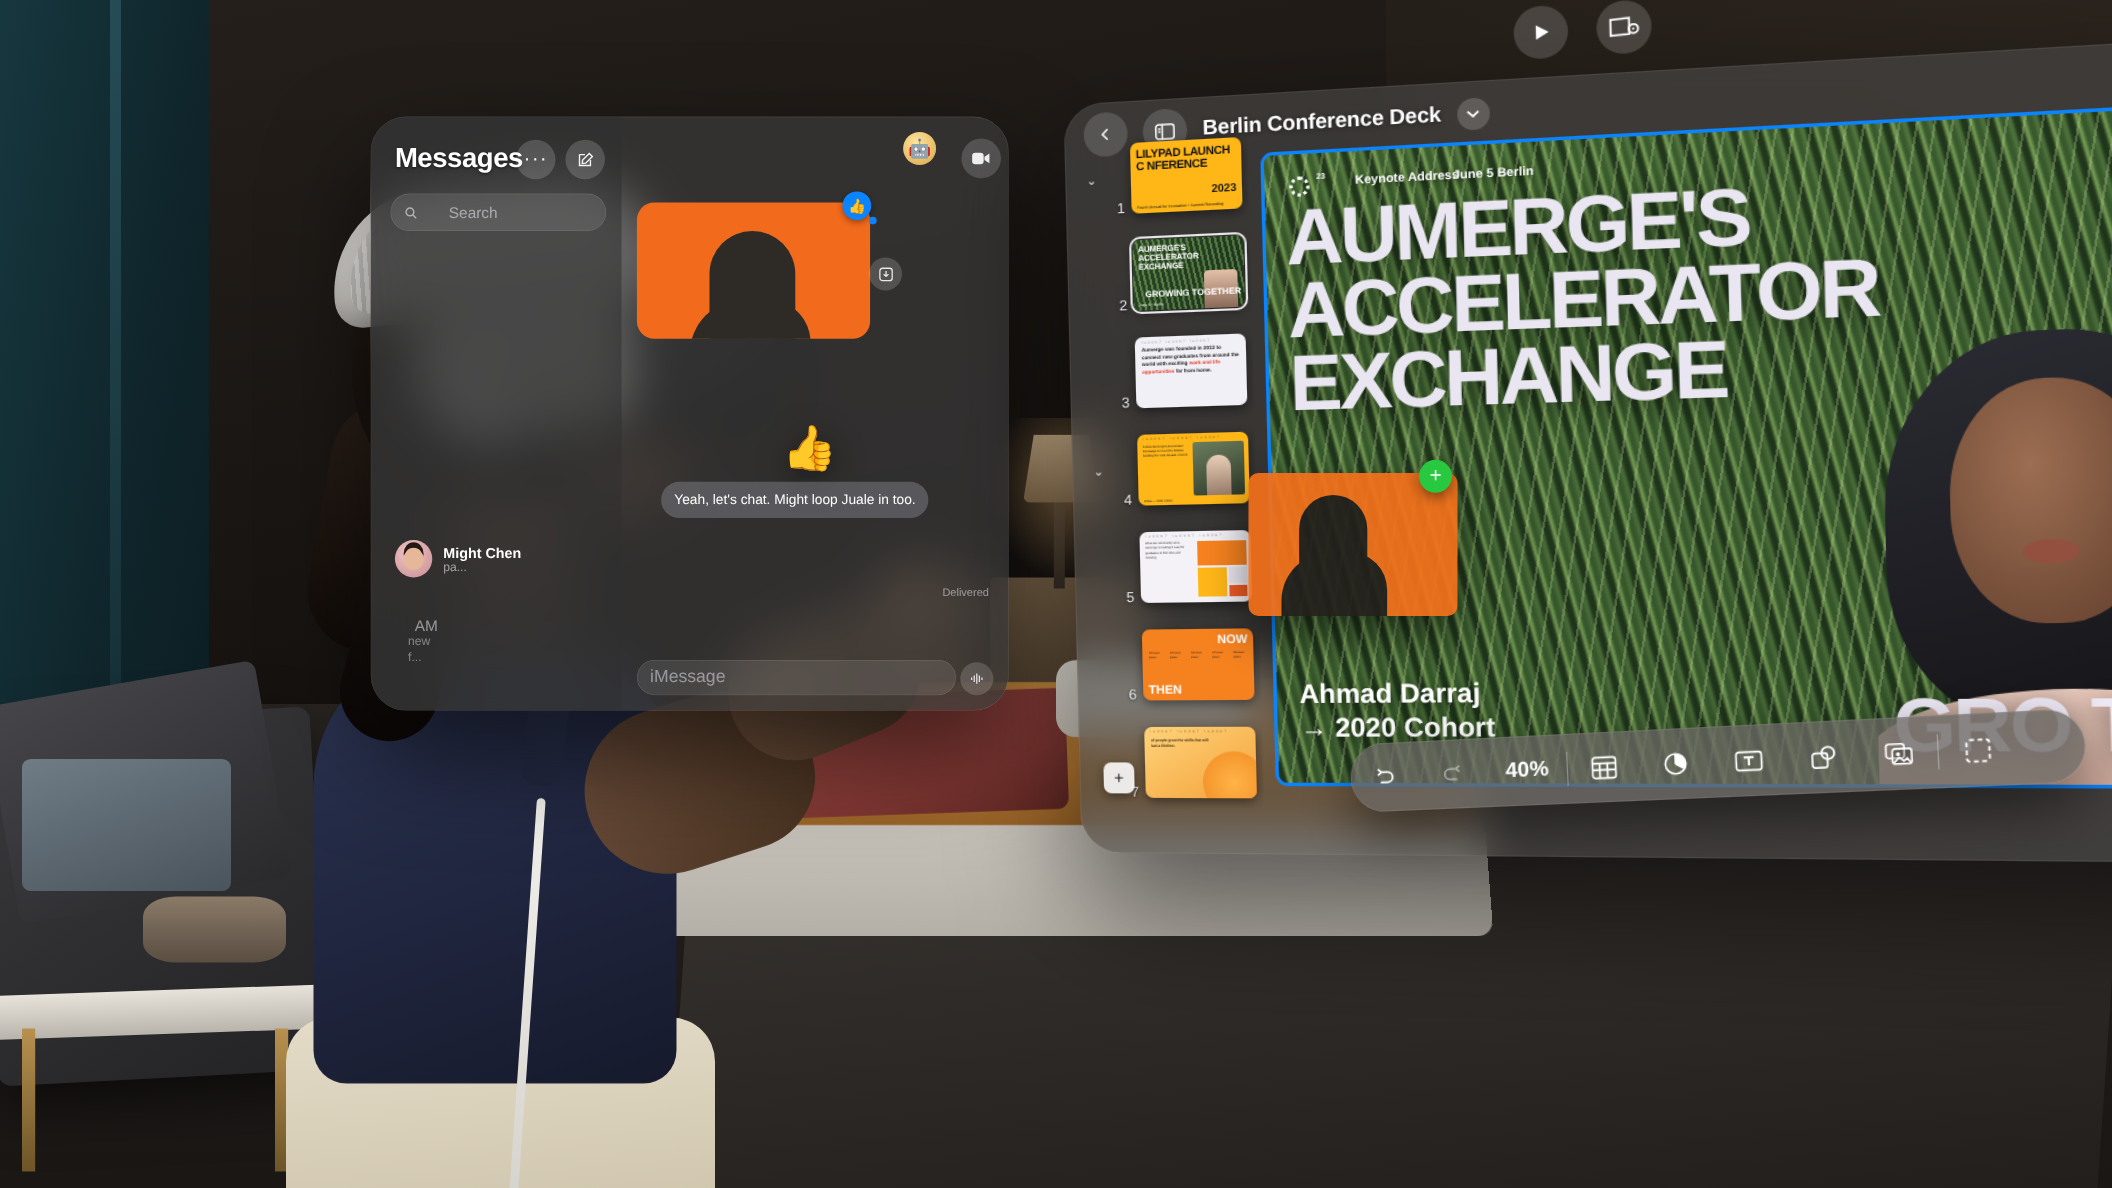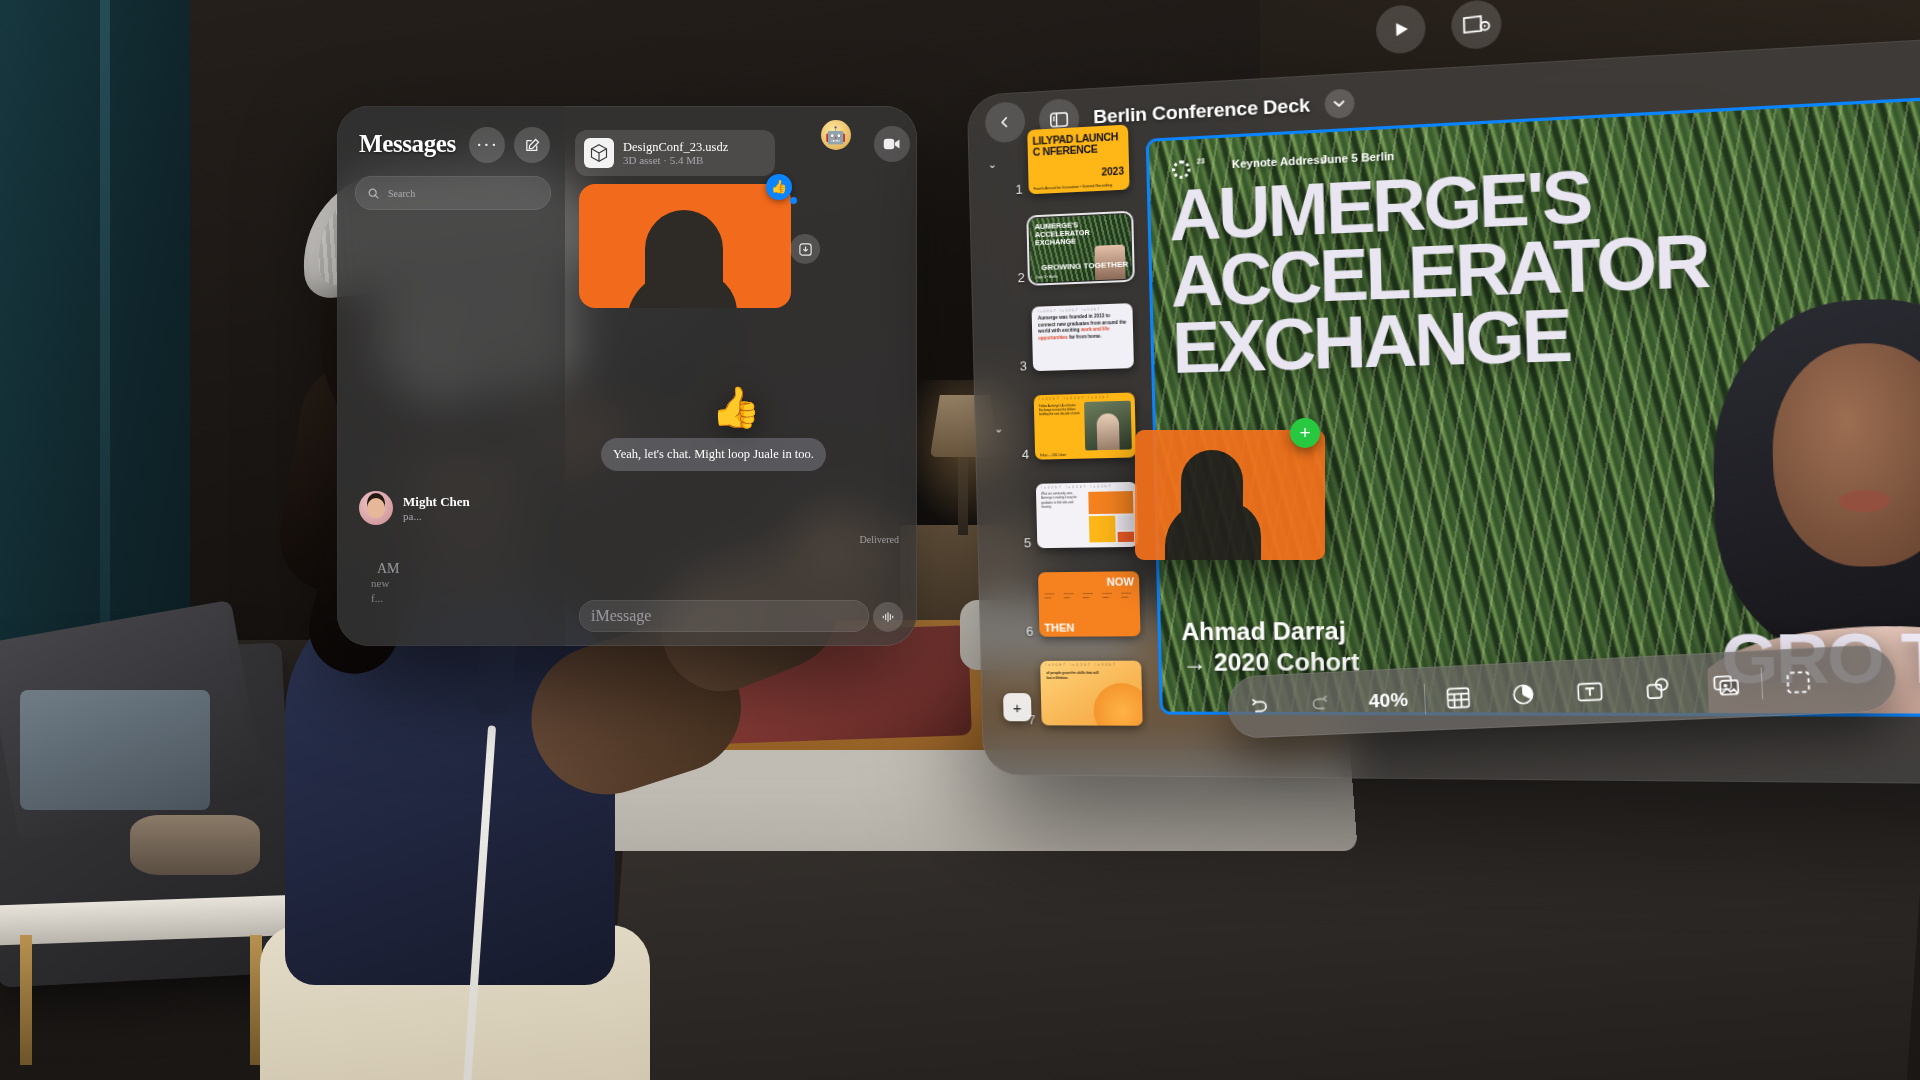--- a/index.html
+++ b/index.html
@@ -124,34 +124,34 @@
   .fist{position:absolute;left:560px;top:345px;width:100px;height:100px;
     background:radial-gradient(circle at 35% 30%,#7d5c44,#4b3524);border-radius:42%;}
 
   
   .glass{backdrop-filter:blur(22px);-webkit-backdrop-filter:blur(22px);}
 
   
   #messages-window{position:absolute;left:337px;top:106px;width:580px;height:540px;
     border-radius:32px;background:rgba(58,58,58,0.72);
     box-shadow:0 40px 90px rgba(0,0,0,.55), inset 0 0 0 .5px rgba(255,255,255,.14);
-    overflow:hidden;font-family:Liberation Serif, serif;}
+    overflow:hidden;}
   .msg-sidebar{position:absolute;left:0;top:0;width:228px;height:100%;
     background:rgba(48,48,48,.55);}
   .msg-title{color:#fff;font-size:25px;font-weight:700;letter-spacing:-.4px;
     position:absolute;left:22px;top:24px;text-shadow:0 1px 3px rgba(0,0,0,.6);}
   .circ-btn{position:absolute;width:36px;height:36px;border-radius:50%;
     background:rgba(255,255,255,.17);display:flex;align-items:center;justify-content:center;
     color:#f2f2f2;}
   #msg-more-button{left:132px;top:21px;font-size:19px;letter-spacing:1px;}
   #msg-compose-button{left:177px;top:21px;}
   .search-box{position:absolute;left:18px;top:70px;width:196px;height:34px;border-radius:18px;
     background:rgba(255,255,255,.10);display:flex;align-items:center;gap:8px;padding:0 12px;
     box-shadow:inset 0 0 0 .5px rgba(255,255,255,.15);}
-  .search-box span.ph{color:rgba(235,235,245,.55);font-size:10px;}
+  .search-box span.ph{color:rgba(235,235,245,.55);font-size:14px;margin-left:20px;}
   .conv-item{position:absolute;left:14px;width:206px;height:64px;display:flex;gap:10px;
     align-items:center;padding:0 8px;border-radius:14px;}
   .conv-avatar{width:34px;height:34px;border-radius:50%;flex:0 0 34px;
     background:radial-gradient(circle at 40% 35%,#f0c6c8,#c88b90);position:relative;overflow:hidden;}
   .conv-avatar:after{content:"";position:absolute;left:8px;top:7px;width:18px;height:20px;
     border-radius:50% 50% 45% 45%;background:#e7b79a;box-shadow:0 -5px 0 0 #241812;}
   .conv-text{min-width:0;}
   .conv-name{color:#fff;font-size:13px;font-weight:600;white-space:nowrap;overflow:hidden;}
   .conv-prev{color:rgba(235,235,245,.6);font-size:11px;white-space:nowrap;overflow:hidden;}
 
@@ -422,32 +422,20 @@
 
     <div class="msg-thread">
 
       <div class="circ-btn" id="msg-video-button">
         <svg width="18" height="14" viewBox="0 0 24 18" fill="#f2f2f2">
           <rect x="1" y="2" width="14" height="14" rx="4"></rect>
             <path d="M16 7l6-4v12l-6-4z"></path>
         </svg>
       </div>
 
-      <div class="attach-card">
-        <div class="attach-thumb">
-          <svg width="20" height="20" viewBox="0 0 24 24" fill="none" stroke="#3a3a3c" stroke-width="1.4">
-            <path d="M12 2l9 5v10l-9 5-9-5V7z"></path>
-              <path d="M12 12l9-5M12 12v10M12 12L3 7"></path>
-          </svg>
-        </div>
-        <div>
-          <div class="attach-name">DesignConf_23.usdz</div>
-          <div class="attach-meta">3D asset · 5.4 MB</div>
-        </div>
-      </div>
 
       <div class="memoji">
         <span>🤖</span>
       </div>
 
       <div class="media-bubble">
         <div class="media-silhouette"></div>
       </div>
 
       <div class="tapback">

